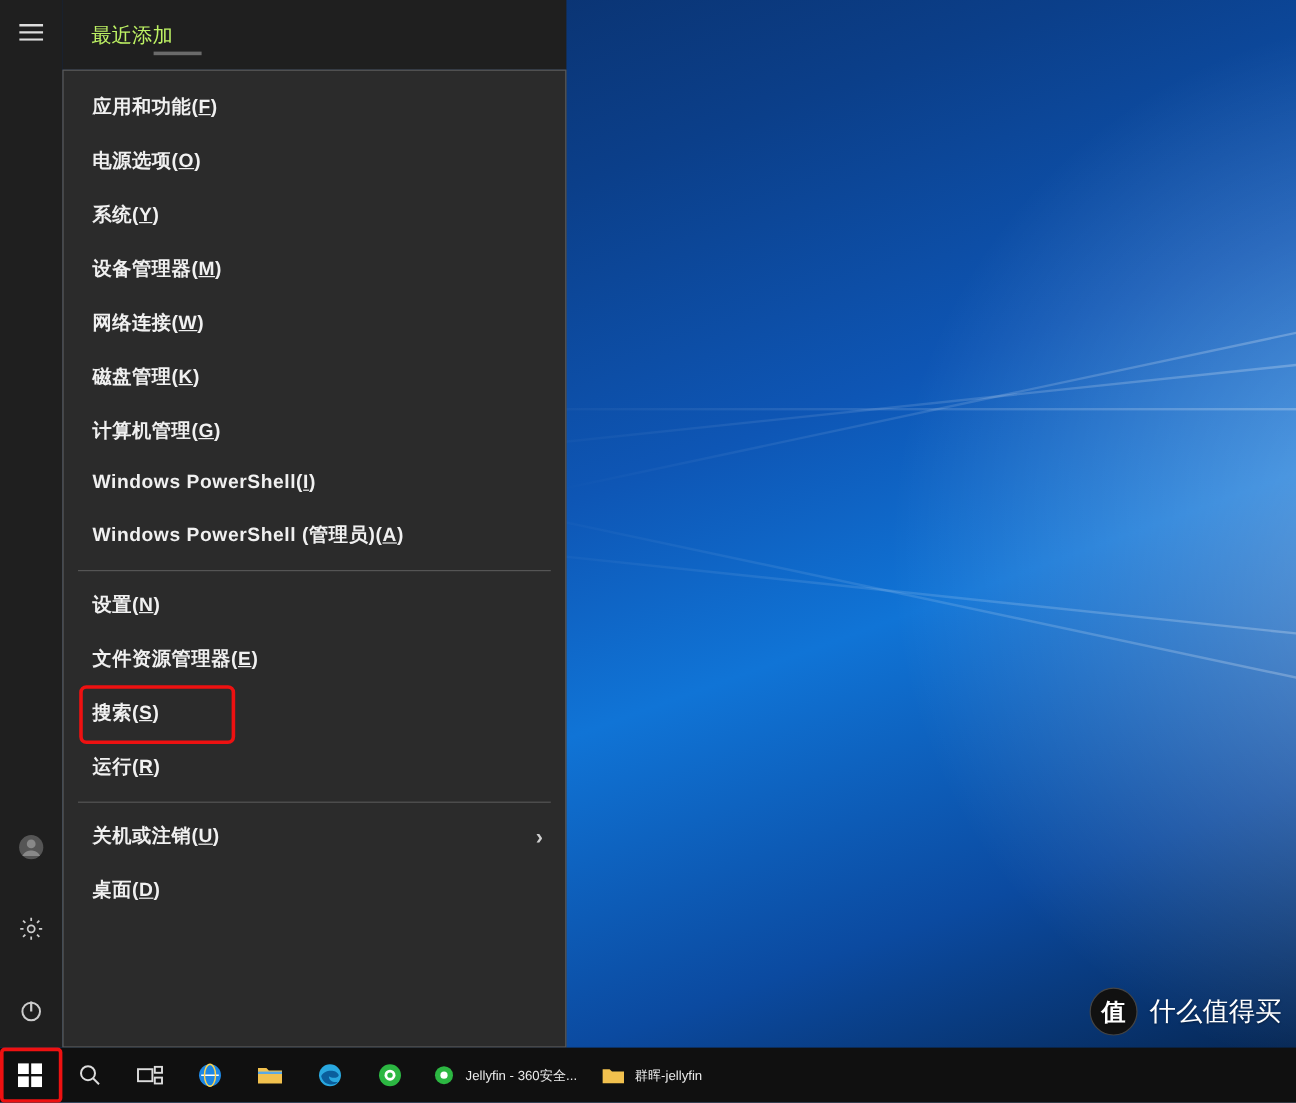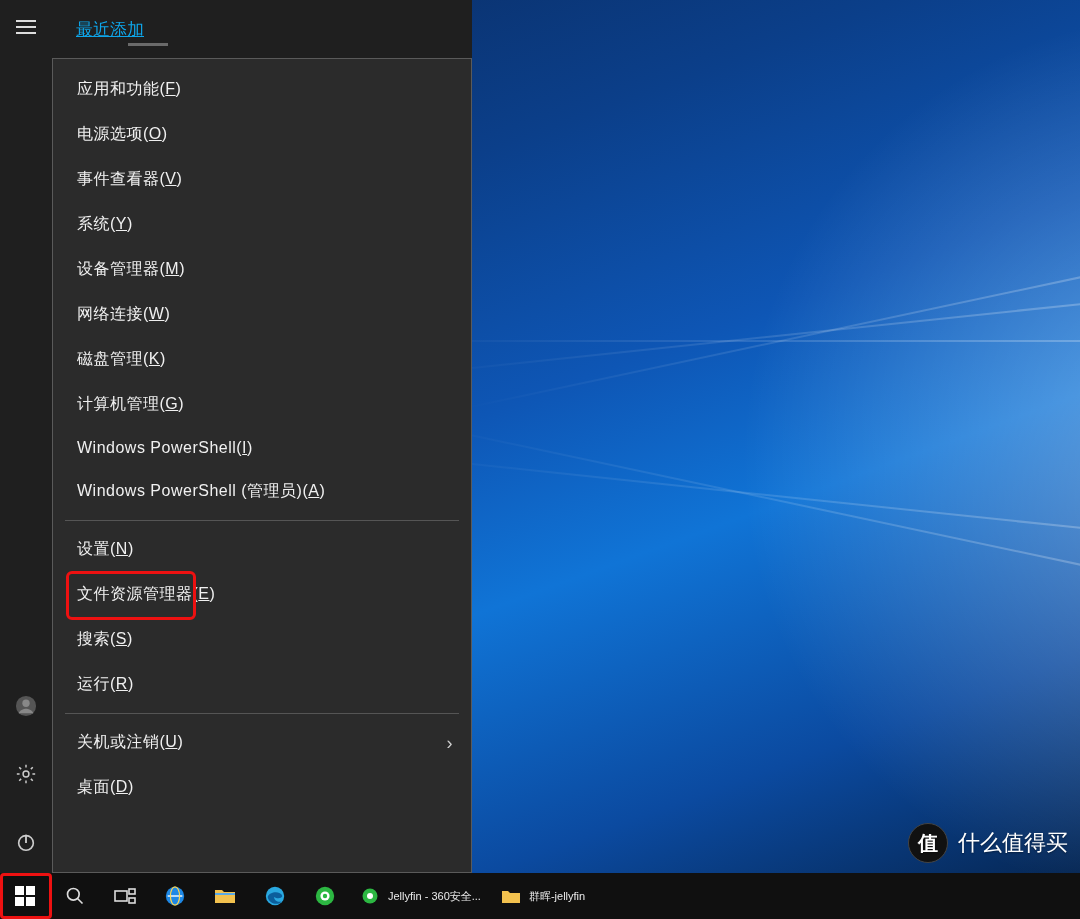--- a/index.html
+++ b/index.html
@@ -31,30 +31,30 @@
   .tb-item .ico { width:20px; height:20px; display:flex; align-items:center; justify-content:center; }
 
   .start-box { position:absolute; left:0; bottom:0; width:52px; height:46px; border:3px solid #e11; border-bottom-width:3px; border-top-width:3px; border-radius:4px; pointer-events:none; box-sizing:border-box;}
 
   
   .start-rail { position:absolute; left:0; bottom:46px; top:0; width:52px; background:#1f1f1f; display:flex; flex-direction:column; justify-content:space-between; align-items:center; padding:6px 0 10px; }
   .rail-top, .rail-bottom { display:flex; flex-direction:column; align-items:center; gap:26px; }
   .rail-icon { width:52px; height:42px; display:flex; align-items:center; justify-content:center; color:#d6d6d6; }
 
   
-  .start-header { position:absolute; left:52px; top:0; height:58px; width:420px; background:#1f1f1f; display:flex; align-items:center; padding-left:24px; color:#0ea5e9; font-size:17px;text-decoration:underline;}
+  .start-header { position:absolute; left:52px; top:0; height:58px; width:420px; background:#1f1f1f; display:flex; align-items:center; padding-left:24px; color:#bef264; font-size:17px;}
   .start-header .underline { position:absolute; left:76px; bottom:12px; width:40px; height:3px; background:#6a6a6a; }
 
   
   .winx {
     position:absolute; left:52px; top:58px; width:420px; bottom:46px;
     background:#2b2b2b; border:1px solid #5a5a5a; color:#ffffff;
     padding:8px 0; overflow:hidden;
   }
-  .winx .item { position:relative; padding:12px 24px; font-size:16px; color:#f0f0f0; display:flex; align-items:center; letter-spacing:0.5px;}
+  .winx .item { position:relative; padding:12px 24px; font-size:16px; color:#f0f0f0; display:flex; align-items:center; letter-spacing:0.5px;font-weight:bold;}
   .winx .sep { height:1px; background:#555; margin:6px 12px; }
   .winx .chevron { position:absolute; right:18px; top:50%; transform:translateY(-50%); color:#cfcfcf; font-size:18px;}
   u.hot { text-decoration: underline; }
   .hl { position:absolute; border:3px solid #e11; border-radius:6px; pointer-events:none; }
 
   
   .watermark { position:absolute; right:12px; bottom:56px; display:flex; align-items:center; gap:10px; color:#fff; font-size:22px; font-weight:500; text-shadow:0 1px 2px rgba(0,0,0,.4);}
   .wm-badge { width:40px; height:40px; border-radius:50%; background:#111; color:#fff; display:flex; align-items:center; justify-content:center; font-size:20px; font-weight:700; border:1px solid #444;}
 
   
@@ -108,23 +108,20 @@
 </div>
 
 <div class="winx" id="winx">
     <div class="item">
       <span>应用和功能(<u class="hot">F</u>)</span>
     </div>
     <div class="item">
       <span>电源选项(<u class="hot">O</u>)</span>
     </div>
     <div class="item">
-      <span>事件查看器(<u class="hot">V</u>)</span>
-    </div>
-    <div class="item">
       <span>系统(<u class="hot">Y</u>)</span>
     </div>
     <div class="item">
       <span>设备管理器(<u class="hot">M</u>)</span>
     </div>
     <div class="item">
       <span>网络连接(<u class="hot">W</u>)</span>
     </div>
     <div class="item">
       <span>磁盘管理(<u class="hot">K</u>)</span>

